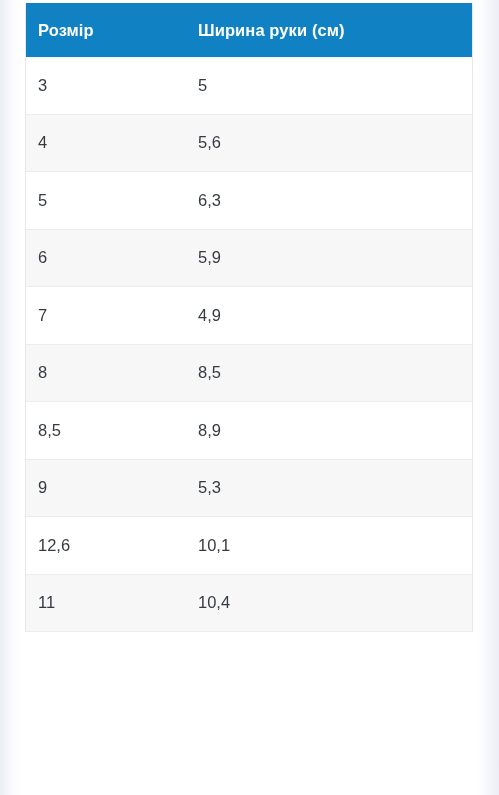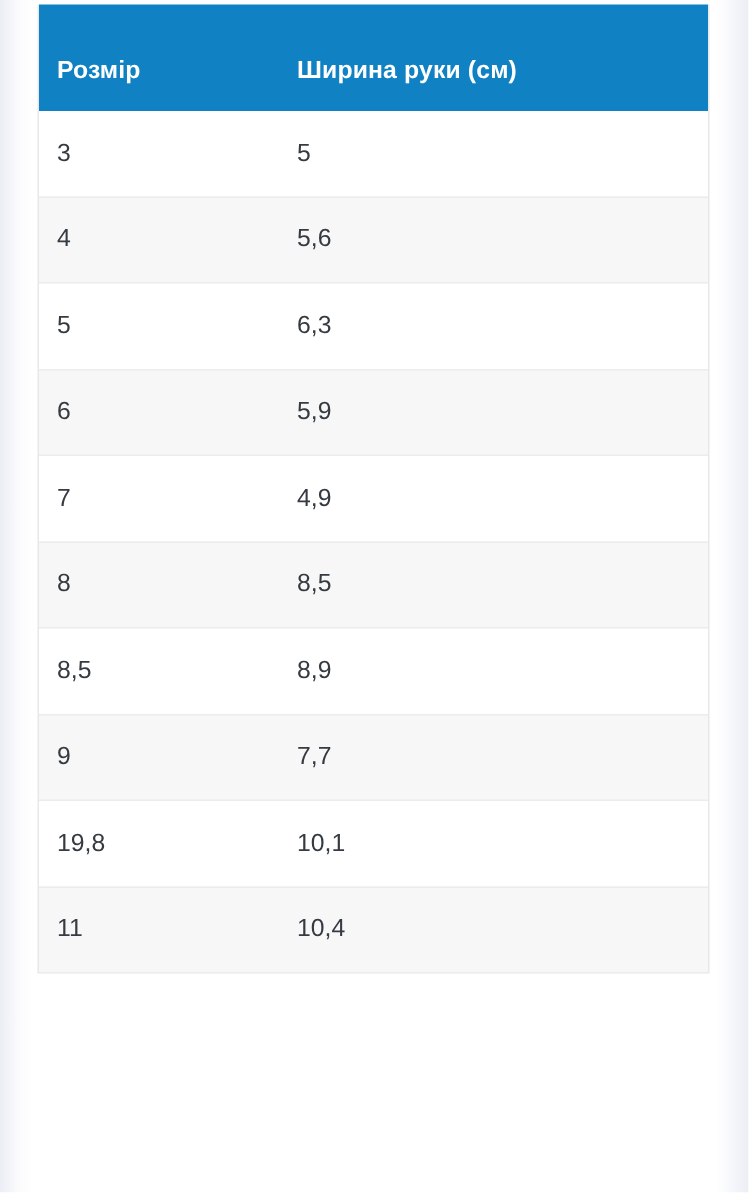--- a/index.html
+++ b/index.html
@@ -53,21 +53,21 @@
   table.size-table col.c-size  { width: 160px; }
   table.size-table col.c-width { width: auto;  }
 
   thead th {
     background: #1082c4;
     color: #ffffff;
     font-weight: bold;
     font-size: 16.5px;
     text-align: left;
     height: 54px;
-    padding: 17px 0 0 12px;
+    padding: 0 0 0 12px;
     letter-spacing: 0.1px;
     white-space: nowrap;
     vertical-align: middle;
     border: none;
     margin-left: 10px;
   }
 
   tbody td {
     color: #353b41;
     font-size: 16.5px;
@@ -124,24 +124,24 @@
           <tr>
             <td>8</td>
             <td>8,5</td>
           </tr>
           <tr>
             <td>8,5</td>
             <td>8,9</td>
           </tr>
           <tr>
             <td>9</td>
-            <td>7,7</td>
+            <td>5,3</td>
           </tr>
           <tr>
-            <td>19,8</td>
+            <td>12,6</td>
             <td>10,1</td>
           </tr>
           <tr>
             <td>11</td>
             <td>10,4</td>
           </tr>
         </tbody>
     </table>
   </div>
 </div>

